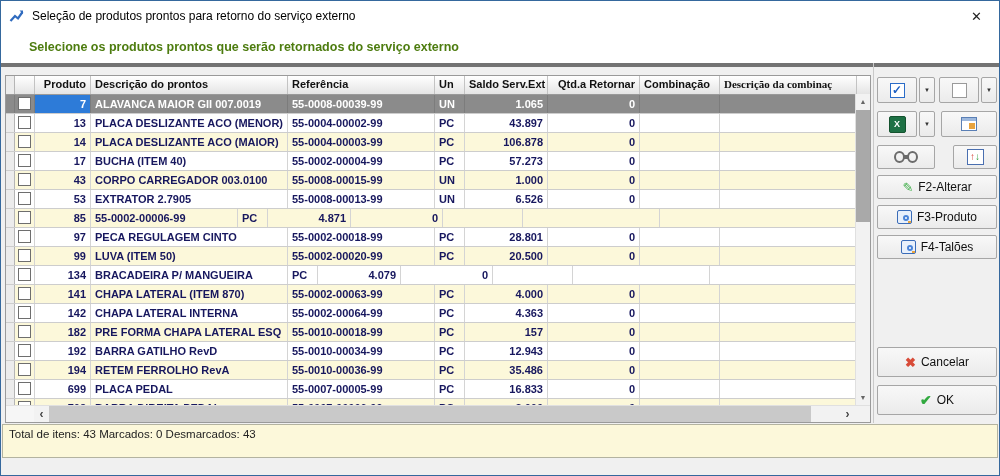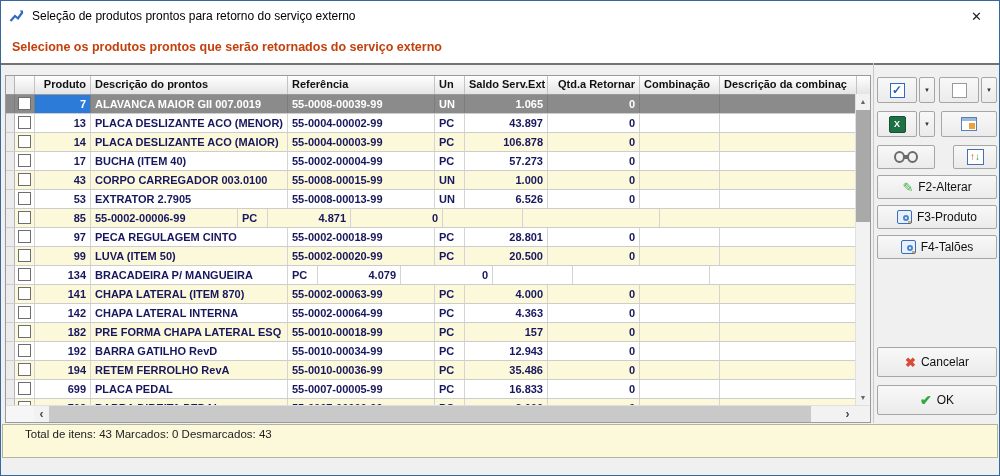--- a/index.html
+++ b/index.html
@@ -3,41 +3,41 @@
 <meta charset="utf-8">
 <style>
   html,body{margin:0;padding:0;background:#d8d8d8;font-family:"Liberation Sans",sans-serif;}
   .window{position:relative;width:1000px;height:476px;background:#f0f0f0;border:1px solid #35689d;box-sizing:border-box;overflow:hidden;cursor:default;}
   
   .titlebar{position:absolute;top:0;left:0;right:0;height:30px;background:#ffffff;display:flex;align-items:center;padding-left:8px;text-align:right;}
   .appicon{width:16px;height:16px;flex:0 0 16px;}
   .title{font-size:12px;color:#000;margin-left:7px;white-space:nowrap;}
   .close{position:absolute;right:0;top:0;width:45px;height:30px;display:flex;align-items:center;justify-content:center;font-size:13px;color:#222;}
   
-  .instruction{position:absolute;top:30px;left:0;right:0;height:32px;background:#ffffff;border-bottom:2px solid #737373;display:flex;align-items:center;padding-left:11px;font-size:12.5px;font-weight:bold;color:#c2410c;}
+  .instruction{position:absolute;top:30px;left:0;right:0;height:32px;background:#ffffff;border-bottom:4px solid #737373;display:flex;align-items:center;padding-left:28px;font-size:12.5px;font-weight:bold;color:#4d7c0f;}
   
   .grid{position:absolute;left:4px;top:74px;width:866px;height:348px;background:#fff;border:1px solid #9a9a9a;box-sizing:border-box;}
   .ghead{display:flex;height:18px;background:linear-gradient(#ffffff,#e4e4e4);border-bottom:1px solid #999;}
   .hc{box-sizing:border-box;border-right:1px solid #c3c3c3;font-size:11px;font-weight:bold;color:#111;padding:2px 4px 0;white-space:nowrap;overflow:hidden;flex:0 0 auto;}
   .hfill{flex:1 1 auto;border-right:none;}
   .gbody{position:relative;height:311px;overflow:hidden;background:#fff;}
   .row{display:flex;height:19px;box-sizing:border-box;border-bottom:1px solid #cdcdcd;background:#fff;}
   .row.alt{background:#fcf8da;}
   .cell{box-sizing:border-box;border-right:1px solid #d4d4d4;font-size:11px;font-weight:bold;color:#17175e;padding:3px 4px 0;white-space:nowrap;overflow:hidden;flex:0 0 auto;}
   .num{text-align:right;}
   .c-ind{width:9px;background:#ececec;border-right:1px solid #b5b5b5;padding:0;}
   .c-check{width:20px;display:flex;justify-content:center;padding:2px 0 0;}
   .c-produto{width:56px;}
   .c-desc{width:197px;}
   .c-ref{width:147px;}
   .c-un{width:30px;}
   .c-saldo{width:83px;}
   .c-qtd{width:92px;}
   .c-comb{width:80px;}
-  .c-dcomb{width:137px;}
+  .c-dcomb{width:137px;font-family:Liberation Serif, serif;}
   .cb{width:13px;height:13px;background:#fff;border:1px solid #6e6e6e;box-sizing:border-box;}
   .row.selected{background:#8b8b8b;}
   .row.selected .cell{color:#fff;border-right-color:#7c7c7c;}
   .row.selected .c-produto{background:#2d7bd8;}
   .row.selected .c-ind{background:#8b8b8b;border-right-color:#7c7c7c;}
   
   .vscroll{position:absolute;top:18px;right:0;width:15px;height:311px;background:#f2f2f2;border-left:1px solid #e0e0e0;box-sizing:border-box;}
   .vs-btn{height:15px;display:flex;align-items:center;justify-content:center;font-size:7px;color:#666;}
   .vs-down{position:absolute;bottom:0;left:0;right:0;}
   .vs-thumb{position:absolute;top:16px;left:0;right:0;height:112px;background:#a9a9a9;}
@@ -70,21 +70,21 @@
   .sorticon{width:17px;height:16px;background:#fff;border:1px solid #4a6fb0;box-sizing:border-box;display:flex;align-items:center;justify-content:center;font-size:10px;font-weight:bold;line-height:1;}
   .sorticon .up{color:#d23b2f;} .sorticon .down{color:#2e9e3e;}
   .pencil{color:#3fae49;font-size:13px;line-height:1;}
   .magico{width:15px;height:14px;border:1px solid #3a6cb8;background:#e8f0fb;position:relative;box-sizing:border-box;border-radius:2px;}
   .magico::after{content:"";position:absolute;right:2px;bottom:2px;width:6px;height:6px;border:2px solid #4a84d8;border-radius:50%;background:#fff;box-sizing:border-box;}
   .magico::before{content:"";position:absolute;right:0px;bottom:0px;width:3px;height:2px;background:#e8a33d;}
   .xmark{color:#d84b38;font-size:13px;font-weight:bold;line-height:1;}
   .vmark{color:#31a93f;font-size:14px;font-weight:bold;line-height:1;}
   .abs{position:absolute;left:0;}
   
-  .status{position:absolute;left:1px;right:1px;top:423px;height:34px;background:#fcf8da;border:1px solid #b3b3a0;box-sizing:border-box;padding:3px 22px;font-size:11.5px;color:#222;}
+  .status{position:absolute;left:1px;right:1px;top:423px;height:34px;background:#fcf8da;border:1px solid #b3b3a0;box-sizing:border-box;padding:3px 6px;font-size:11.5px;color:#222;}
 </style>
 </head>
 <body>
 
 <div class="window">
 
   <div class="titlebar">
     <svg class="appicon" viewBox="0 0 16 16">
       <rect x="0" y="0" width="16" height="16" fill="#ffffff"></rect>
       <path d="M1.5 13 L6 8 L9 10.5 L13.5 4" stroke="#2f6bbf" stroke-width="2.2" fill="none"></path>

